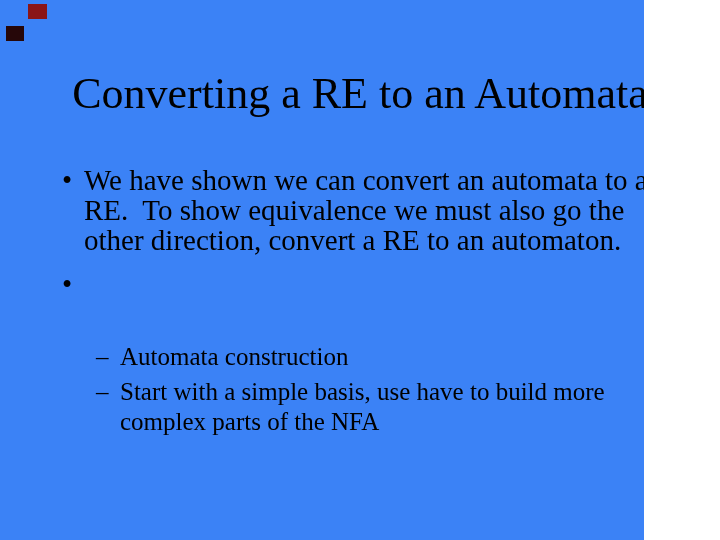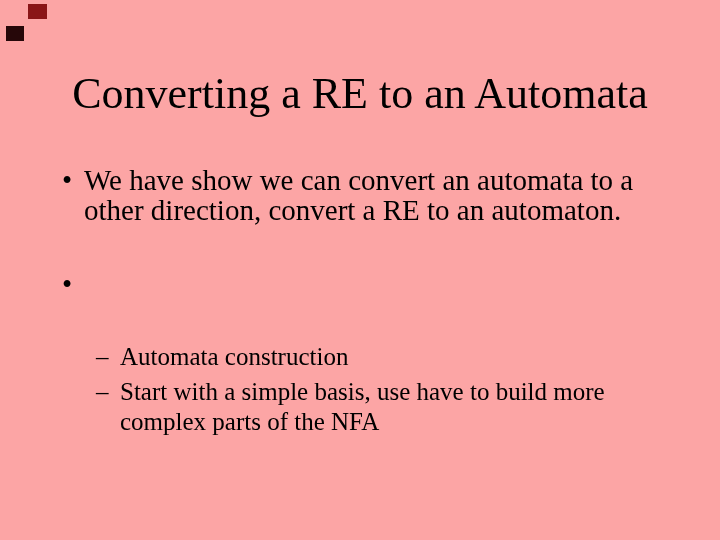--- a/index.html
+++ b/index.html
@@ -2,23 +2,23 @@
 <html><head>
 <meta charset="utf-8">
 <style>
   html, body {
     margin: 0;
     padding: 0;
     background: #ffffff;
   }
   .slide {
     position: relative;
-    width: 720px;
+    width: 644px;
     height: 540px;
-    background: #fca5a5;
+    background: #3b82f6;
     overflow: hidden;
     font-family: "Liberation Serif", "DejaVu Serif", serif;
     color: #000000;
   }
   .corner-mark {
     position: absolute;
   }
   .corner-mark.top {
     left: 28px; top: 4px;
     width: 19px; height: 15px;
@@ -74,21 +74,22 @@
 
   <div class="corner-mark top" style="background: rgb(138, 21, 23);"></div>
 
   <div class="corner-mark bottom" style="background: rgb(38, 7, 9);"></div>
 
   <div class="title">Converting a RE to an Automata</div>
 
   <div class="para level1" id="bullet-1">
     <span class="marker">•</span>
     <span class="lines">
-      <div class="line">We have show we can convert an automata to a</div>
+      <div class="line">We have shown we can convert an automata to a</div>
+      <div class="line">RE.  To show equivalence we must also go the</div>
       <div class="line">other direction, convert a RE to an automaton.</div>
     </span>
   </div>
 
   <div class="para level1" id="bullet-2">
     <span class="marker">•</span>
     <span class="lines">
     </span>
   </div>
 

